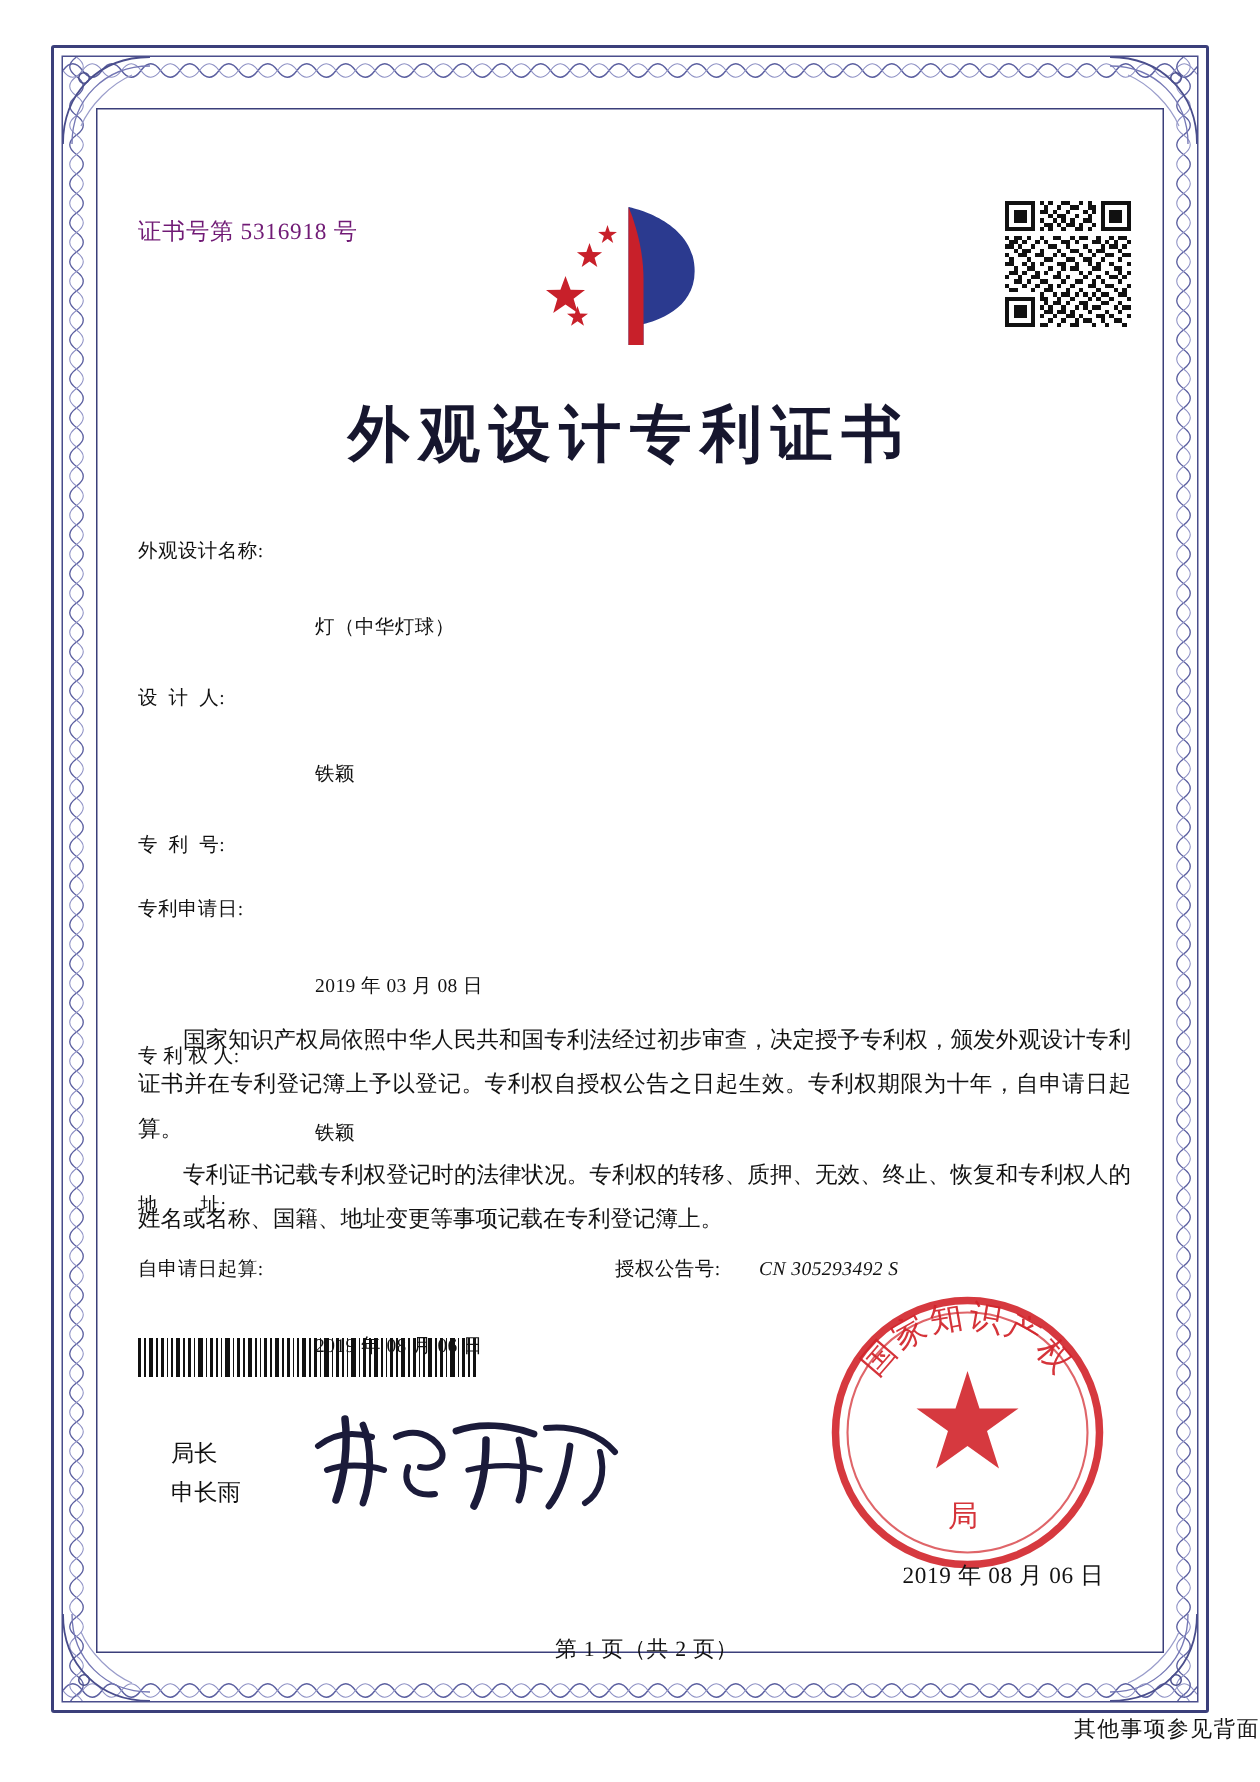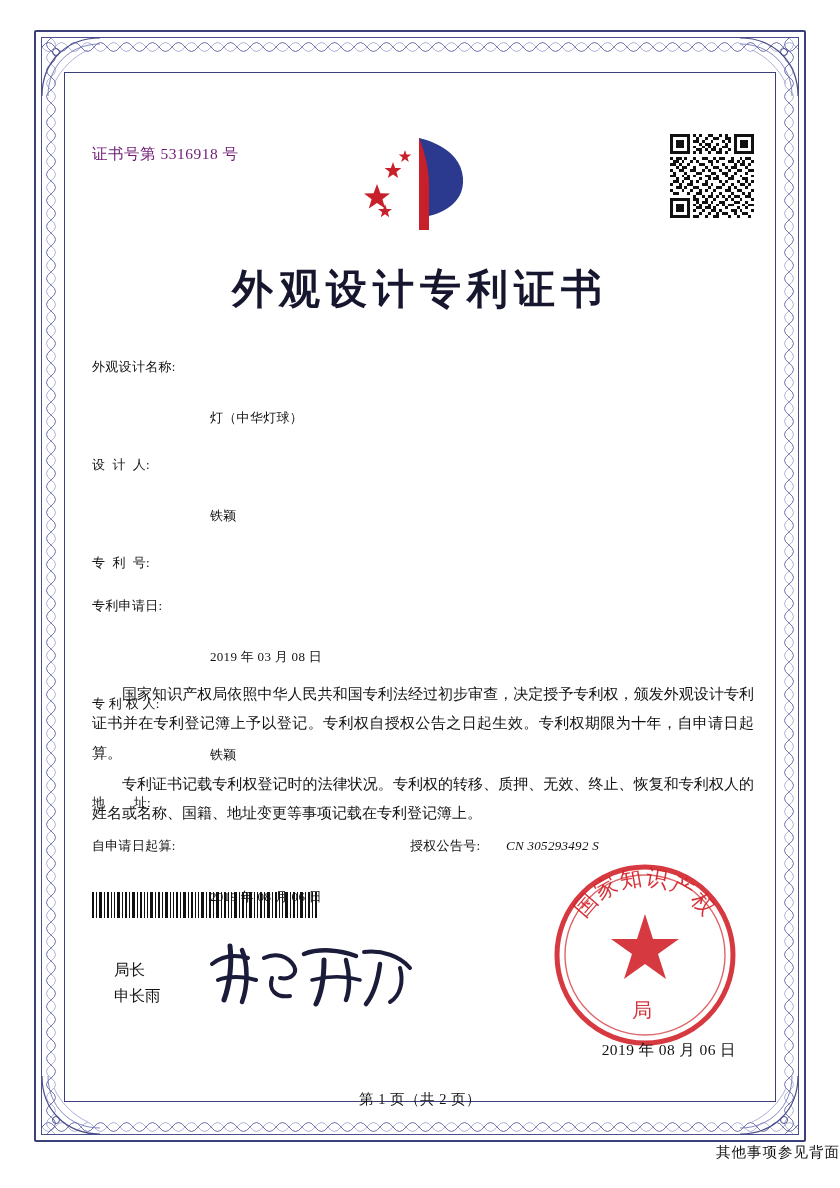--- a/index.html
+++ b/index.html
@@ -203,20 +203,21 @@
 
   .page-no {
     position: absolute;
     left: 0;
     width: 100%;
     text-align: center;
     top: 1018px;
     font-size: 14.5px;
     color: #121212;
     letter-spacing: 0.5px;
+    padding-left: 11px;
   }
 
   .footer-note {
     position: absolute;
     left: 0;
     width: 100%;
     text-align: right;
     bottom: 26px;
     font-size: 14.5px;
     color: #121212;

